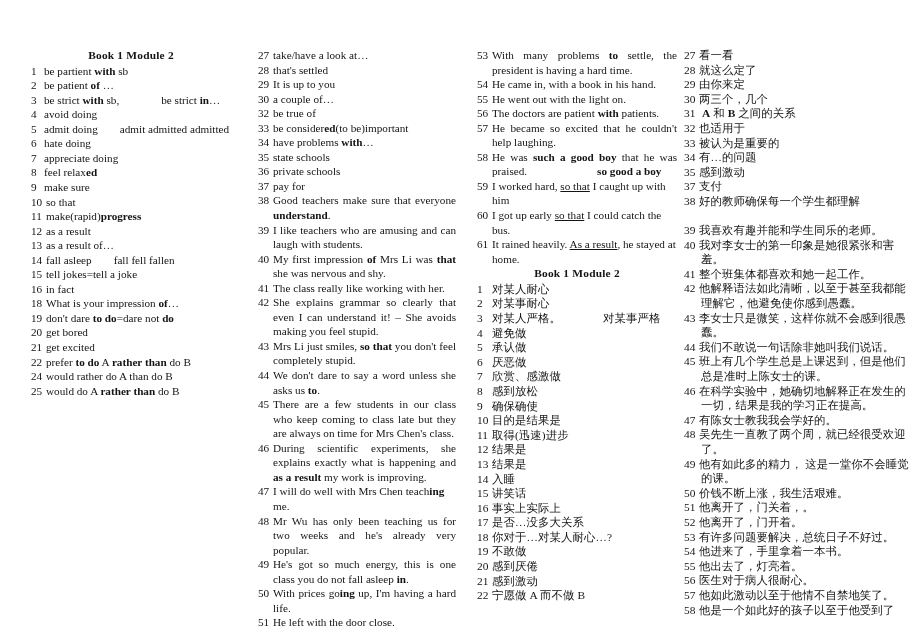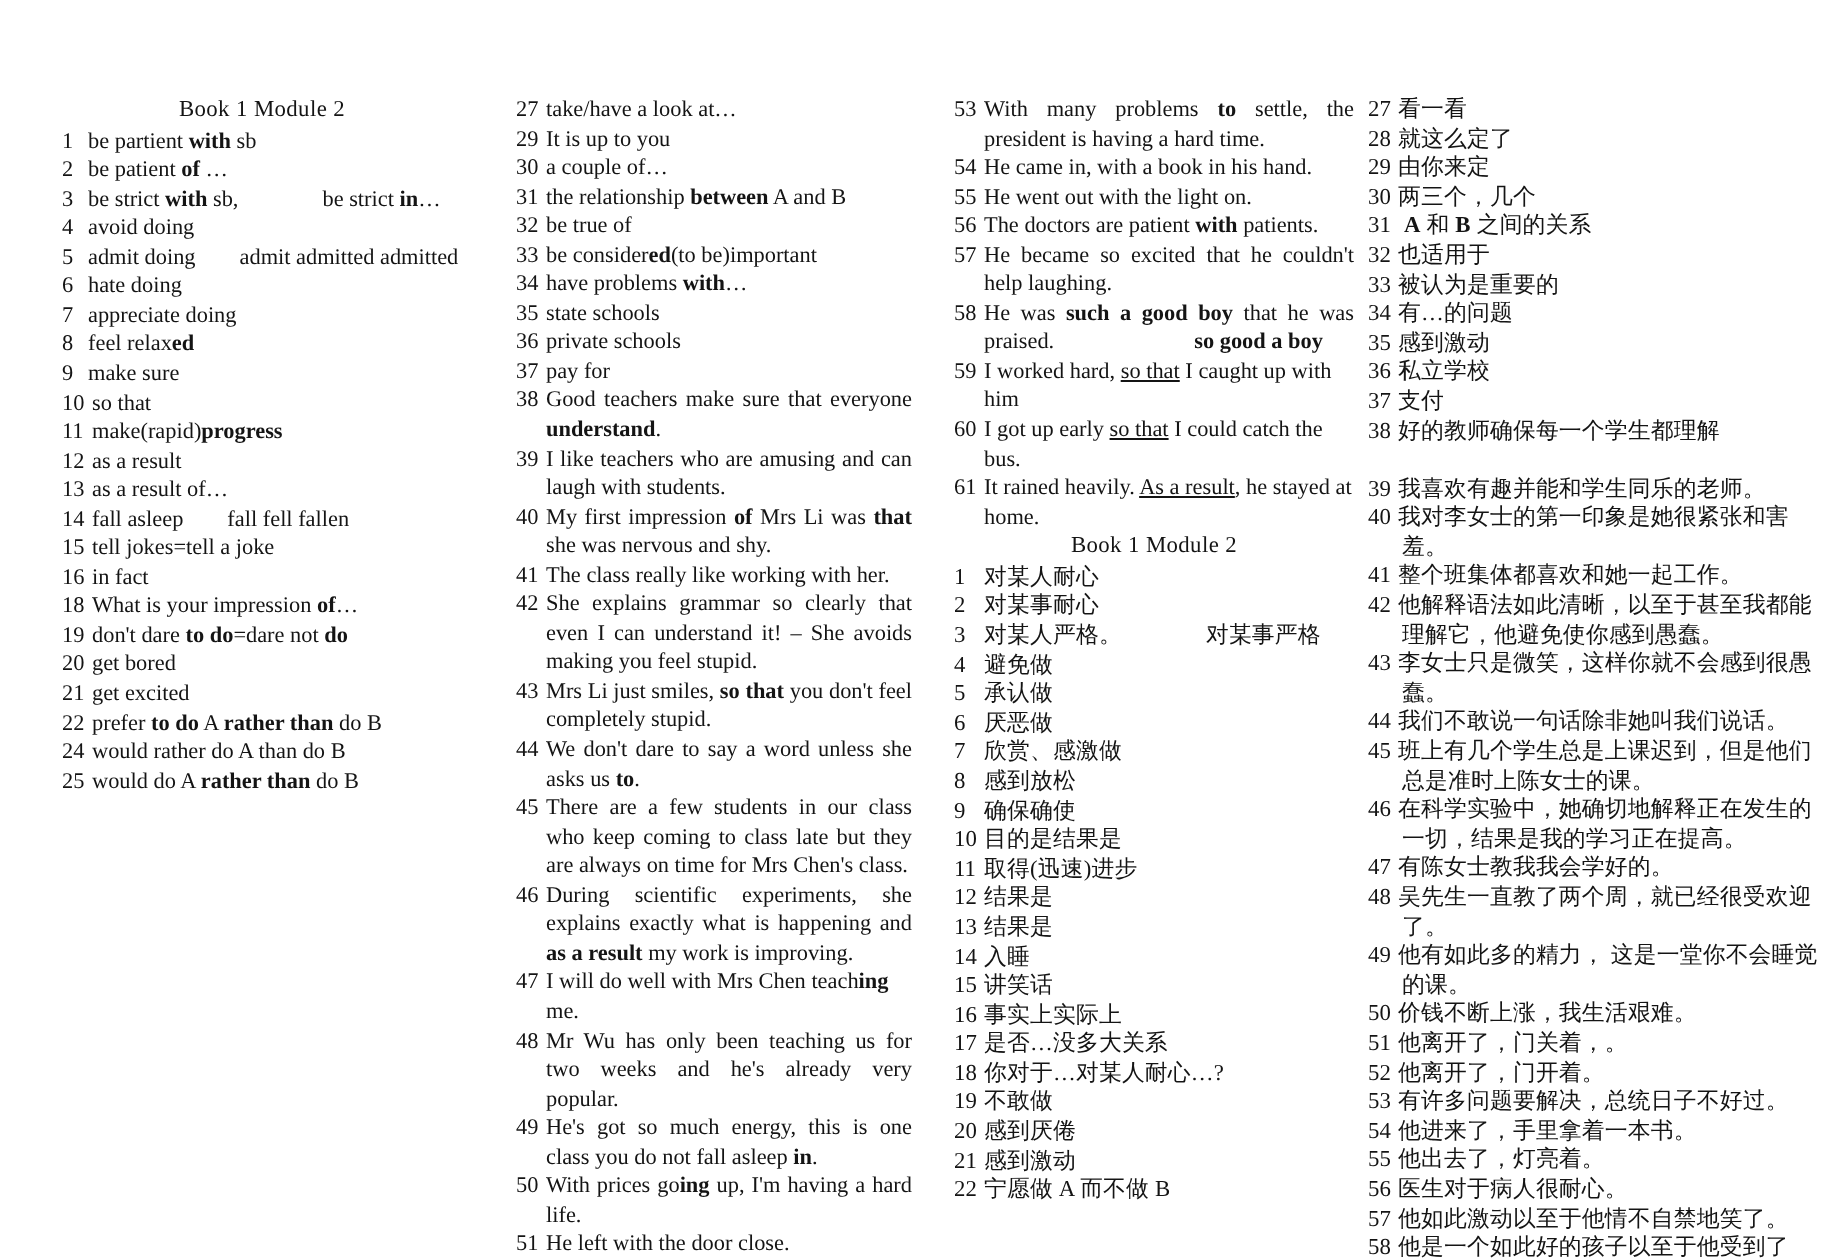--- a/index.html
+++ b/index.html
@@ -23,21 +23,21 @@
   .col {
     position: absolute;
     top: 48px;
   }
   #col1 { left: 31px;  width: 200px; }
   #col2 { left: 258px; width: 198px; }
   #col3 { left: 477px; width: 200px; }
   #col4 { left: 684px; width: 226px; }
 
   .heading {
-    font-weight: normal;
+    font-weight: bold;
     font-size: 11.4px;
     text-align: center;
     line-height: 14.6px;
     margin: 0 0 1px 0;
     letter-spacing: .2px;
   }
   .item {
     font-size: 11.2px;
     line-height: 14.55px;
     margin: 0;
@@ -99,23 +99,23 @@
     <p class="item"><span class="num wide">19</span>don't dare <b>to do</b>=dare not <b>do</b></p>
     <p class="item"><span class="num wide">20</span>get bored</p>
     <p class="item"><span class="num wide">21</span>get excited</p>
     <p class="item"><span class="num wide">22</span>prefer <b>to do</b> A <b>rather than</b> do B</p>
     <p class="item"><span class="num wide">24</span>would rather do A than do B</p>
     <p class="item"><span class="num wide">25</span>would do A <b>rather than</b> do B</p>
   </div>
 
   <div class="col" id="col2">
     <p class="item"><span class="num wide">27</span>take/have a look at…</p>
+    <p class="item"><span class="num wide">28</span>that's settled</p>
     <p class="item"><span class="num wide">29</span>It is up to you</p>
     <p class="item"><span class="num wide">30</span>a couple of…</p>
-    <p class="item"><span class="num wide">31</span>the relationship <b>between</b> A and B</p>
     <p class="item"><span class="num wide">32</span>be true of</p>
     <p class="item"><span class="num wide">33</span>be consider<b>ed</b>(to be)important</p>
     <p class="item"><span class="num wide">34</span>have problems <b>with</b>…</p>
     <p class="item"><span class="num wide">35</span>state schools</p>
     <p class="item"><span class="num wide">36</span>private schools</p>
     <p class="item"><span class="num wide">37</span>pay for</p>
     <p class="item just"><span class="num wide">38</span>Good teachers make sure that everyone <b>understand</b>.</p>
     <p class="item just"><span class="num wide">39</span>I like teachers who are amusing and can laugh with students.</p>
     <p class="item just"><span class="num wide">40</span>My first impression <b>of</b> Mrs Li was <b>that</b> she was nervous and shy.</p>
     <p class="item"><span class="num wide">41</span>The class really like working with her.</p>
@@ -175,21 +175,20 @@
   <div class="col cn" id="col4">
     <p class="item"><span class="num">27</span><span class="txt">看一看</span></p>
     <p class="item"><span class="num">28</span><span class="txt">就这么定了</span></p>
     <p class="item"><span class="num">29</span><span class="txt">由你来定</span></p>
     <p class="item"><span class="num">30</span><span class="txt">两三个，几个</span></p>
     <p class="item"><span class="num">31</span><span class="txt"> <b>A</b> 和 <b>B</b> 之间的关系</span></p>
     <p class="item"><span class="num">32</span><span class="txt">也适用于</span></p>
     <p class="item"><span class="num">33</span><span class="txt">被认为是重要的</span></p>
     <p class="item"><span class="num">34</span><span class="txt">有…的问题</span></p>
     <p class="item"><span class="num">35</span><span class="txt">感到激动</span></p>
-    <p class="item"><span class="num">36</span><span class="txt">私立学校</span></p>
     <p class="item"><span class="num">37</span><span class="txt">支付</span></p>
     <p class="item"><span class="num">38</span><span class="txt">好的教师确保每一个学生都理解</span></p>
     <div class="blankline"></div>
     <p class="item"><span class="num">39</span><span class="txt">我喜欢有趣并能和学生同乐的老师。</span></p>
     <p class="item"><span class="num">40</span><span class="txt">我对李女士的第一印象是她很紧张和害羞。</span></p>
     <p class="item"><span class="num">41</span><span class="txt">整个班集体都喜欢和她一起工作。</span></p>
     <p class="item"><span class="num">42</span><span class="txt">他解释语法如此清晰，以至于甚至我都能理解它，他避免使你感到愚蠢。</span></p>
     <p class="item"><span class="num">43</span><span class="txt">李女士只是微笑，这样你就不会感到很愚蠢。</span></p>
     <p class="item"><span class="num">44</span><span class="txt">我们不敢说一句话除非她叫我们说话。</span></p>
     <p class="item"><span class="num">45</span><span class="txt">班上有几个学生总是上课迟到，但是他们总是准时上陈女士的课。</span></p>

